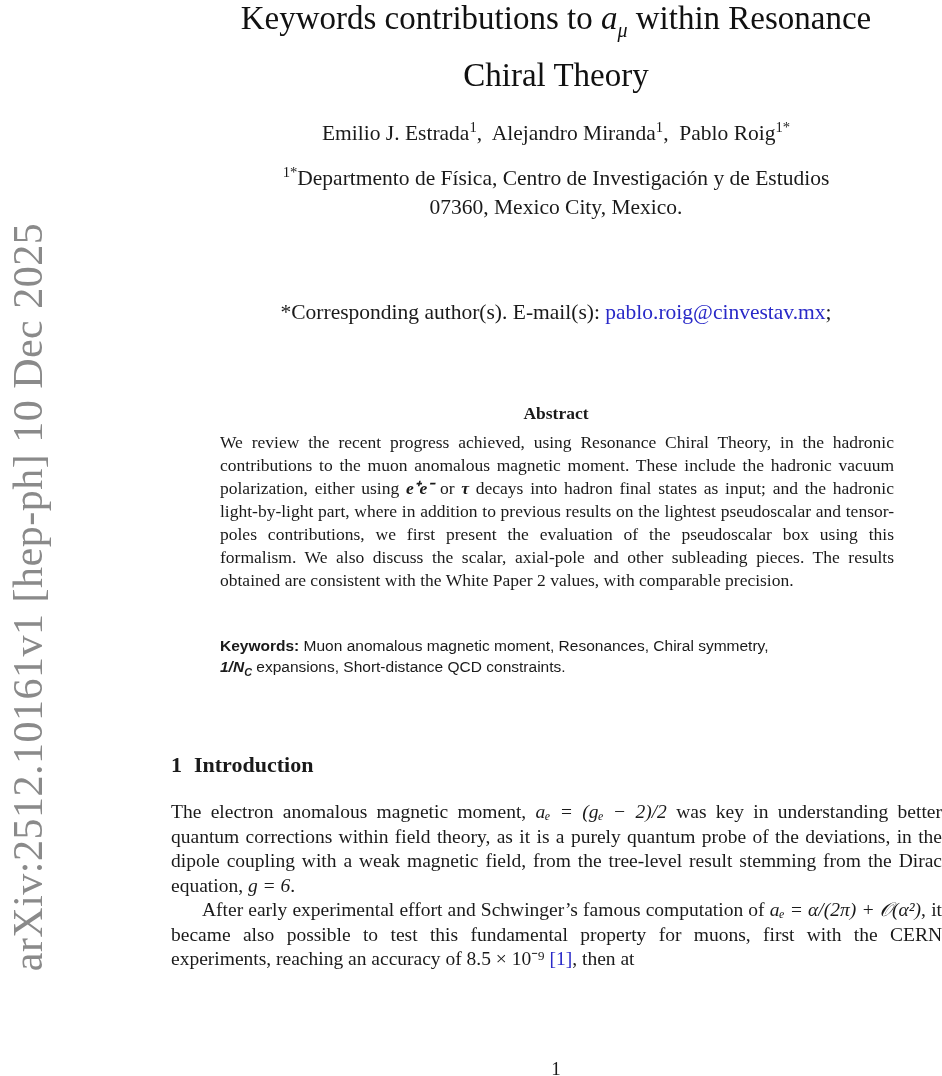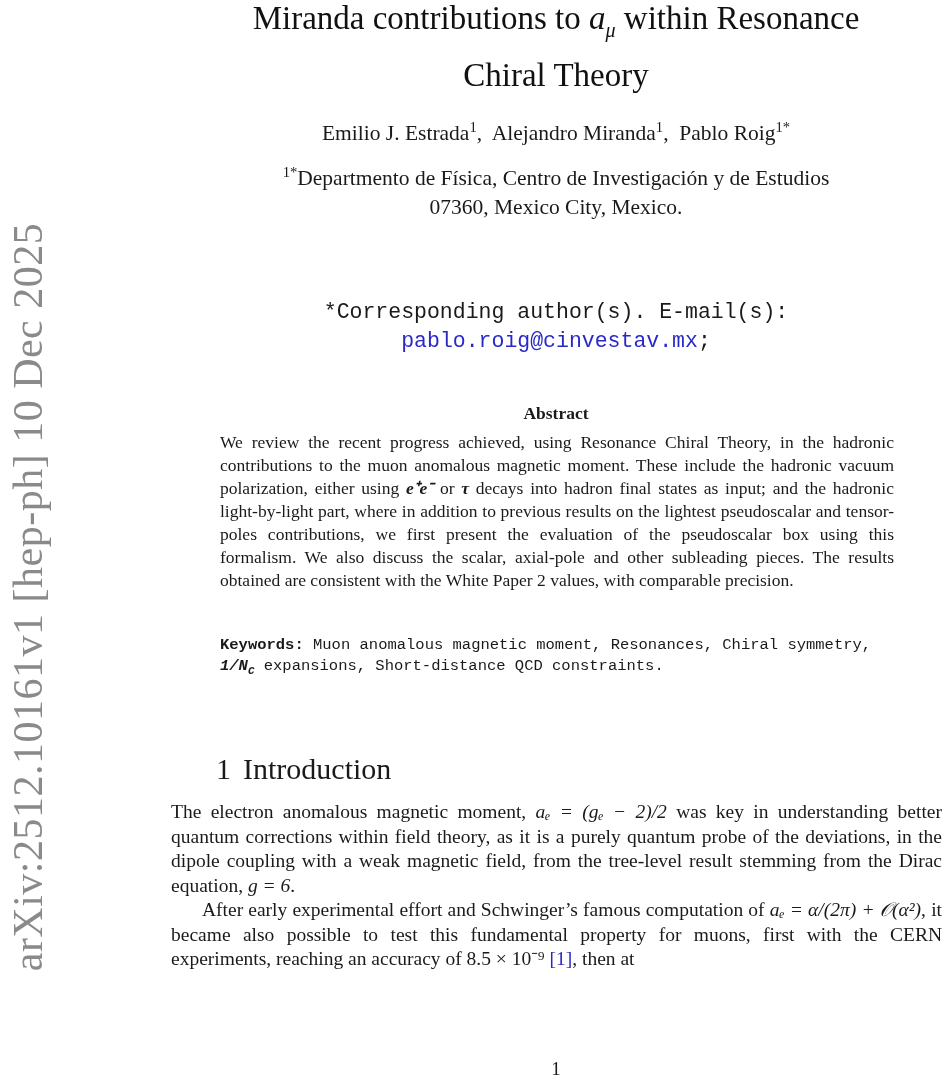--- a/index.html
+++ b/index.html
@@ -26,40 +26,40 @@
     position:absolute; left:170px; width:772px; top:121px; text-align:center;
     font-family:"Liberation Serif",serif; font-size:21.5px;
   }
   sup { font-size:0.68em; vertical-align:super; line-height:0; }
   .affil {
     position:absolute; left:170px; width:772px; top:164px; text-align:center;
     font-family:Liberation Serif, serif; font-size:21.5px; line-height:29px;
   }
   .contact {
     position:absolute; left:170px; width:772px; top:298px; text-align:center;
-    font-family:Liberation Mono, monospace; font-size:21.5px; line-height:29px;
+    font-family:Liberation Serif, serif; font-size:21.5px; line-height:29px;
   }
   .link { color:#2929c8; cursor:pointer; }
   .abstract-head {
     position:absolute; left:170px; width:772px; top:403px; text-align:center;
     font-family:"Liberation Serif",serif; font-weight:bold; font-size:17.5px;
   }
   .abstract-body {
     position:absolute; left:220px; width:674px; top:431px;
     font-family:"Liberation Serif",serif; font-size:17.5px; line-height:23px;
     text-align:justify;
   }
   .keywords {
     position:absolute; left:220px; width:674px; top:635px;
-    font-family:Liberation Mono, monospace; font-size:15.5px; line-height:21px;
+    font-family:Liberation Sans, sans-serif; font-size:15.5px; line-height:21px;
   }
   .keywords b { font-weight:bold; }
   .section {
     position:absolute; left:171px; top:752px;
-    font-family:"Liberation Serif",serif; font-weight:normal; font-size:30px;margin-left:45px;
+    font-family:"Liberation Serif",serif; font-weight:bold; font-size:22px;
   }
   .section .num { margin-right:12px; }
   .body {
     position:absolute; left:171px; width:771px; top:800px;
     font-family:"Liberation Serif",serif; font-size:19.5px; line-height:24.5px;
     text-align:justify;
   }
   .body p { margin:0; }
   .body p.indent { text-indent:31px; }
   .math { font-style:italic; }
@@ -70,21 +70,21 @@
   }
 </style>
 </head>
 <body>
 
 <div class="sidebar">
   <div class="sidebar-text">arXiv:2512.10161v1  [hep-ph]  10 Dec 2025</div>
 </div>
 
 <div class="title">
-  <div><span>Miranda contributions to </span><i><span>a</span><sub>μ</sub></i><span> within Resonance</span></div>
+  <div><span>Keywords contributions to </span><i><span>a</span><sub>μ</sub></i><span> within Resonance</span></div>
   <div>Chiral Theory</div>
 </div>
 
 <div class="authors">
   <span><span>Emilio J. Estrada</span><sup>1</sup></span>,&nbsp;
   <span><span>Alejandro Miranda</span><sup>1</sup></span>,&nbsp;
   <span><span>Pablo Roig</span><sup>1*</sup></span>
 </div>
 
 <div class="affil">

